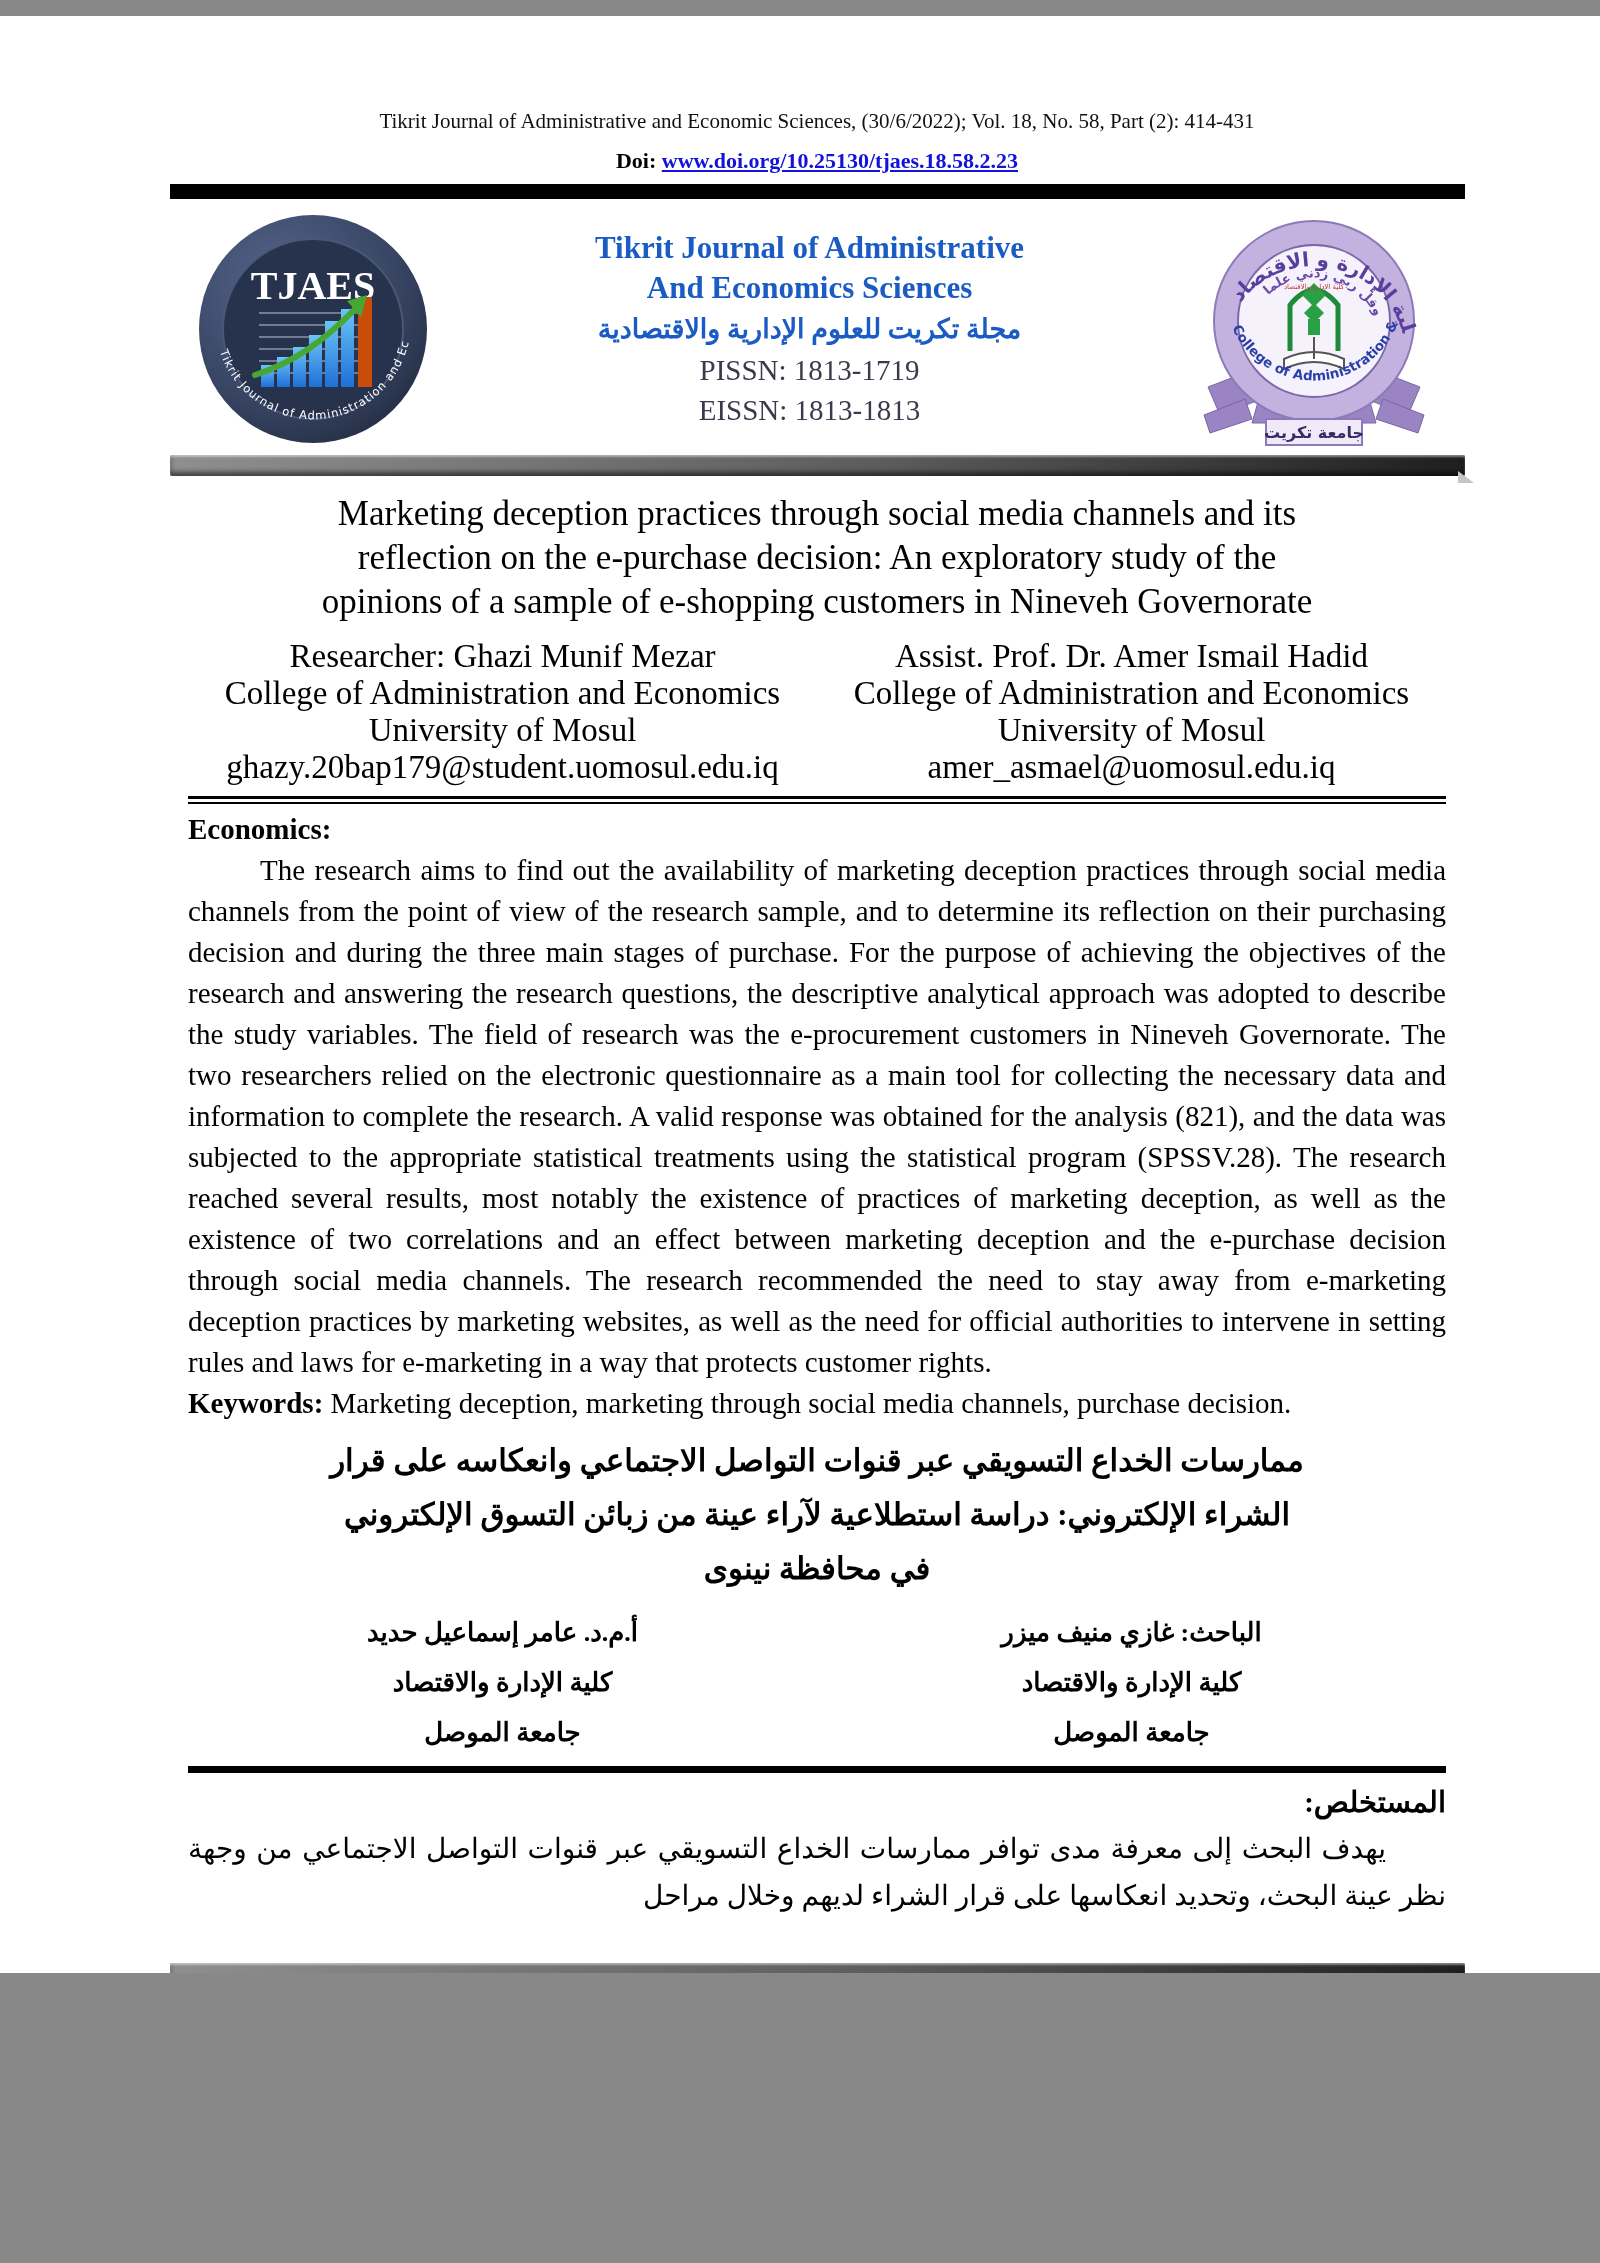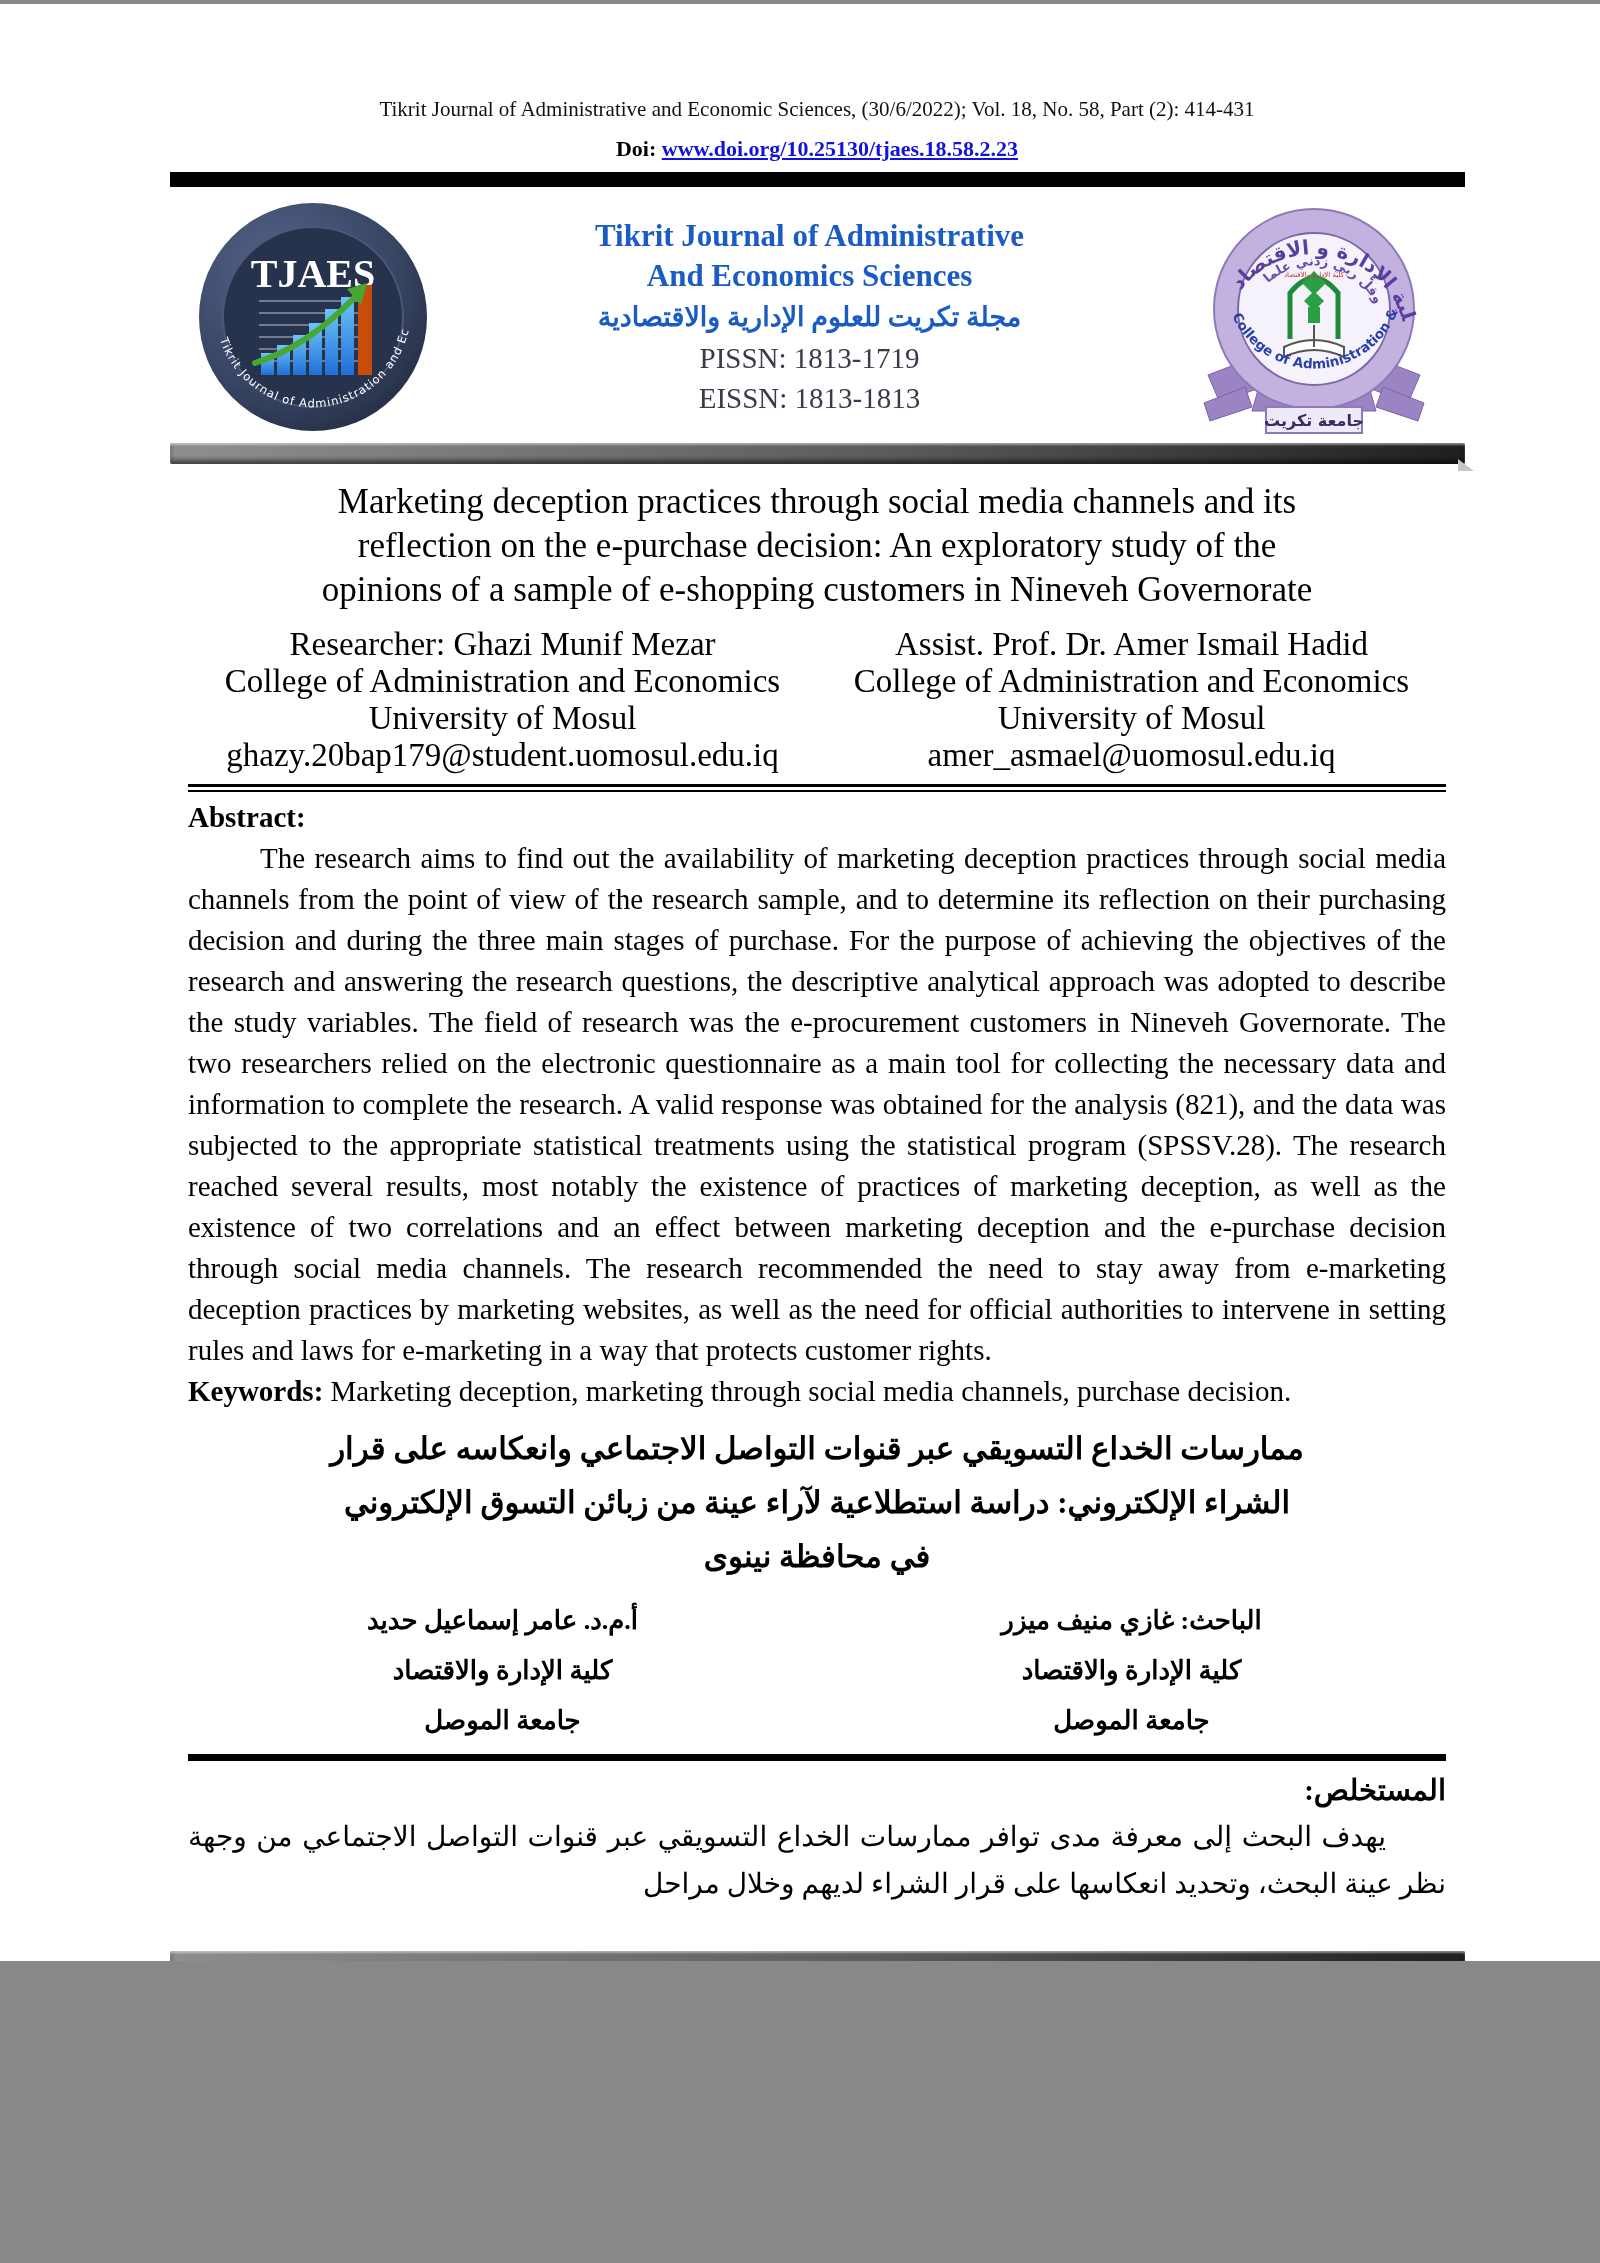--- a/index.html
+++ b/index.html
@@ -1,17 +1,17 @@
 <!DOCTYPE html>
 <html><head>
 <meta charset="utf-8">
 <style>
   html,body{margin:0;padding:0;background:#888;}
   .page{
-    width:1600px;height:1957px;margin:4px auto;background:#ffffff;
+    width:1600px;height:1957px;margin:16px auto;background:#ffffff;
     position:relative;overflow:hidden;
     font-family:"Liberation Serif","DejaVu Serif",serif;color:#000;
     box-sizing:border-box;padding-top:92px;padding-left:34px;
   }
   .content{width:1258px;margin:0 auto;}
   .barwrap{width:1295px;margin:0 auto;}
 
   
   .citation{text-align:center;font-size:21px;line-height:26px;margin:0;color:#111;}
   .doi-line{text-align:center;font-size:22px;font-weight:bold;line-height:30px;margin:12px 0 0 0;}
@@ -180,21 +180,21 @@
       <div class="author-col">
         <div>Assist. Prof. Dr. Amer Ismail Hadid</div>
         <div>College of Administration and Economics</div>
         <div>University of Mosul</div>
         <div>amer_asmael@uomosul.edu.iq</div>
       </div>
     </div>
 
     <div class="double-rule"></div>
 
-    <p class="abs-head">Abstract:</p>
+    <p class="abs-head">Economics:</p>
     <p class="abs-body">The research aims to find out the availability of marketing deception practices through social media channels from the point of view of the research sample, and to determine its reflection on their purchasing decision and during the three main stages of purchase. For the purpose of achieving the objectives of the research and answering the research questions, the descriptive analytical approach was adopted to describe the study variables. The field of research was the e-procurement customers in Nineveh Governorate. The two researchers relied on the electronic questionnaire as a main tool for collecting the necessary data and information to complete the research. A valid response was obtained for the analysis (821), and the data was subjected to the appropriate statistical treatments using the statistical program (SPSSV.28). The research reached several results, most notably the existence of practices of marketing deception, as well as the existence of two correlations and an effect between marketing deception and the e-purchase decision through social media channels. The research recommended the need to stay away from e-marketing deception practices by marketing websites, as well as the need for official authorities to intervene in setting rules and laws for e-marketing in a way that protects customer rights.</p>
     <p class="kw"><span class="kw-label">Keywords:</span><span> Marketing deception, marketing through social media channels, purchase decision.</span></p>
 
     <p class="ar-title"><span>ممارسات الخداع التسويقي عبر قنوات التواصل الاجتماعي وانعكاسه على قرار</span><br><span>الشراء الإلكتروني: دراسة استطلاعية لآراء عينة من زبائن التسوق الإلكتروني</span><br><span>في محافظة نينوى</span></p>
 
     <div class="ar-authors">
       <div class="ar-col">
         <div>الباحث: غازي منيف ميزر</div>
         <div>كلية الإدارة والاقتصاد</div>
         <div>جامعة الموصل</div>

